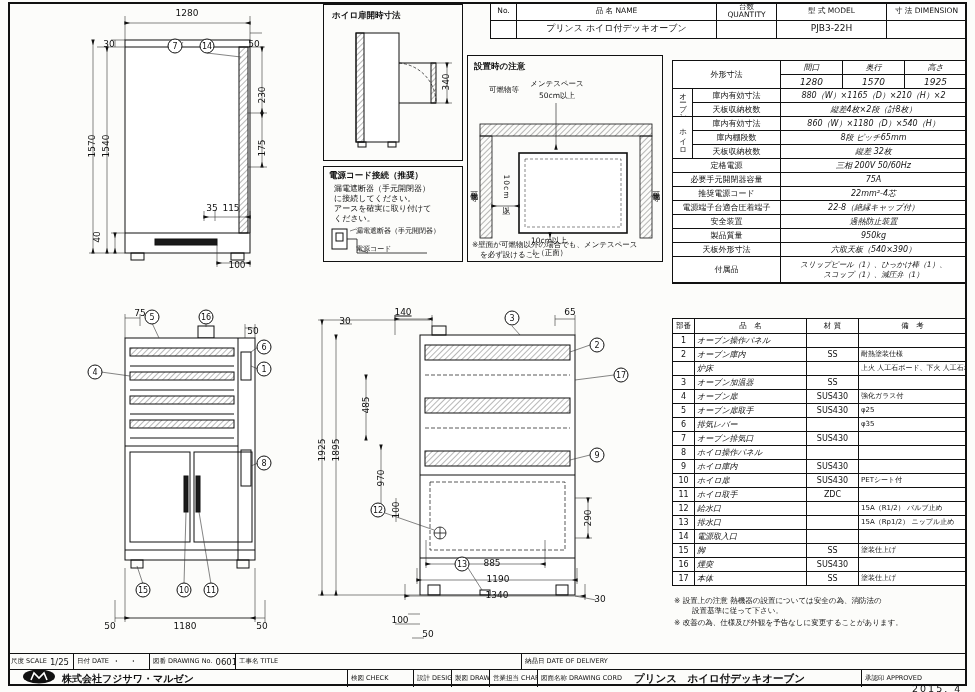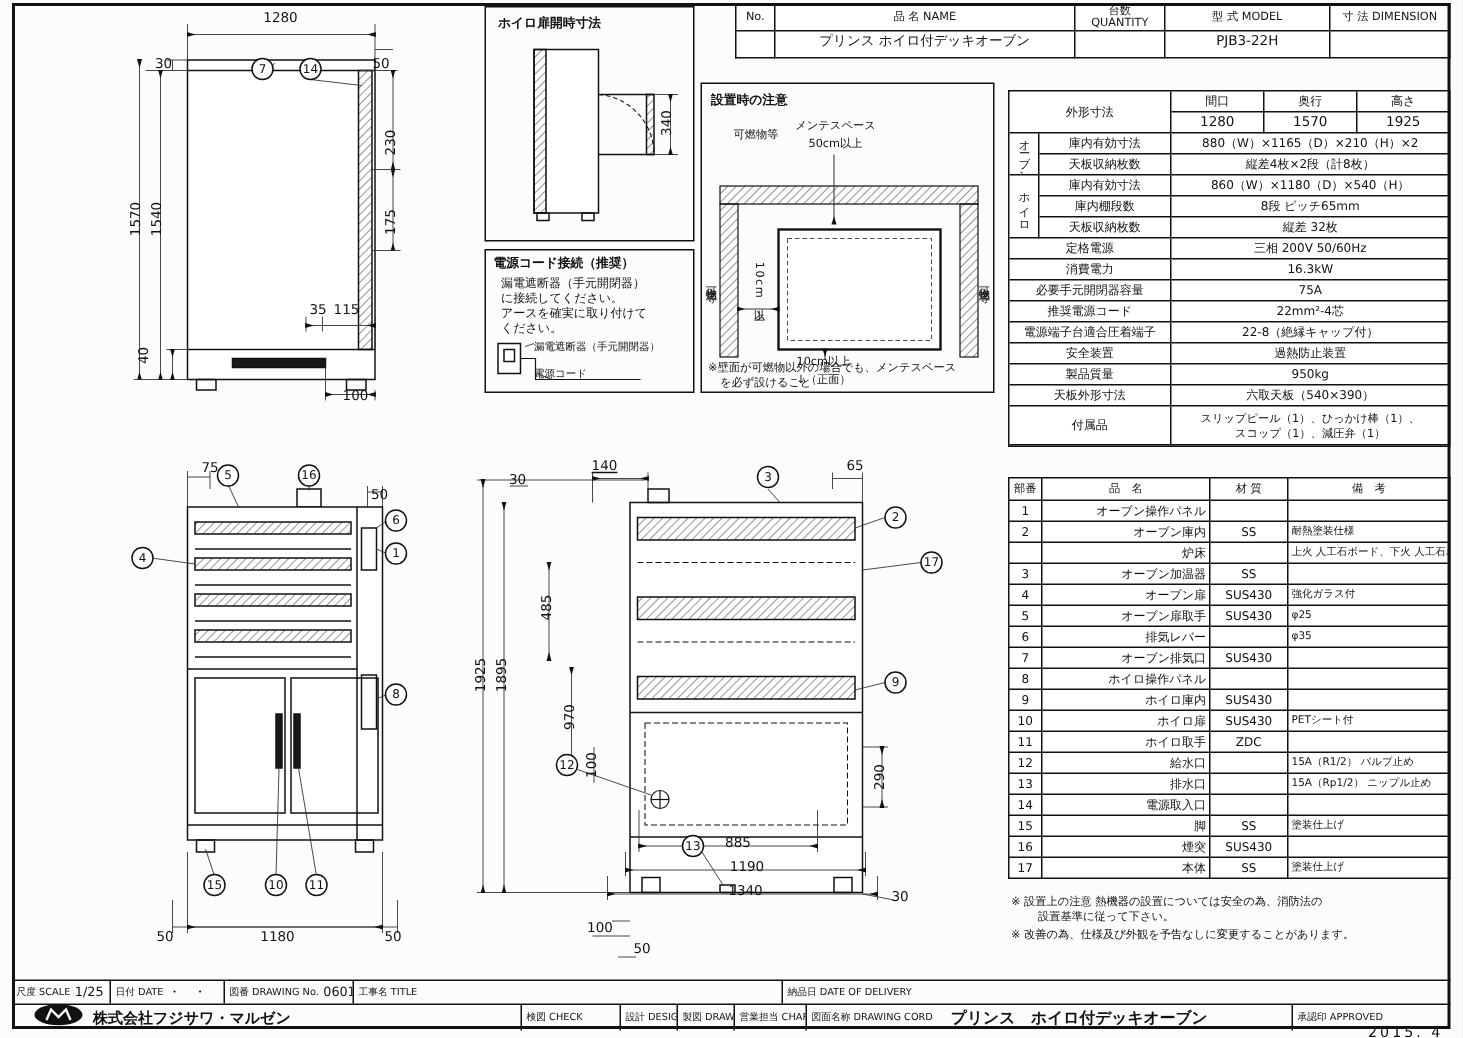--- a/index.html
+++ b/index.html
@@ -31,28 +31,28 @@
   .srow { display:flex; }
   .scol { flex:1; display:flex; flex-direction:column; }
   .scell { border-right:1px solid #111; border-bottom:1px solid #111; display:flex; align-items:center;
            justify-content:center; overflow:hidden; white-space:nowrap; }
   .srow .scell:last-child { border-right:0; }
   .scell.hd { font-size:8px; }
   .scell.num { font-size:9px; }
   .scell.val { font-size:8px; }
   .scell.acc { flex-direction:column; font-size:7.5px; line-height:1.3; }
   .scell.grp .vtext { writing-mode:vertical-rl; font-size:7.5px; letter-spacing:1px; }
-  .f1 { flex:1; }
+  .f1 { flex:1;font-style:italic; }
 
   
   .parts th, .parts td { height:14px; line-height:1; }
   .parts th { font-weight:normal; font-size:7.5px; height:15px; }
   .parts td { font-size:8px; }
   .parts .c { text-align:center; }
-  .parts .l { text-align:right; }
+  .parts .l { text-align:left;font-style:italic; }
   .parts .note-cell { font-size:7px; text-align:left; white-space:nowrap; }
 
   
   .titleblock { border-top:1.5px solid #111; background:#fcfc fa; }
   .tb-row1, .tb-row2 { display:flex; }
   .tb-row1 { height:15px; }
   .tb-row2 { height:18px; border-top:1px solid #111; }
   .tb-cell { border-right:1px solid #111; display:flex; align-items:center; padding:0 3px; overflow:hidden; white-space:nowrap; }
   .tb-cell:last-child { border-right:0; }
   .tb-lbl { font-size:6.5px; }
@@ -385,24 +385,20 @@
         </div>
       </div>
     </div>
     <div>
 
         <div class="srow" style="height:14px">
           <div class="scell hd" style="width:108px">定格電源</div>
           <div class="scell val f1">三相 200V 50/60Hz</div>
         </div>
 
-        <div class="srow" style="height:14px">
-          <div class="scell hd" style="width:108px">消費電力</div>
-          <div class="scell val f1">16.3kW</div>
-        </div>
 
         <div class="srow" style="height:14px">
           <div class="scell hd" style="width:108px">必要手元開閉器容量</div>
           <div class="scell val f1">75A</div>
         </div>
 
         <div class="srow" style="height:14px">
           <div class="scell hd" style="width:108px">推奨電源コード</div>
           <div class="scell val f1">22mm²-4芯</div>
         </div>

